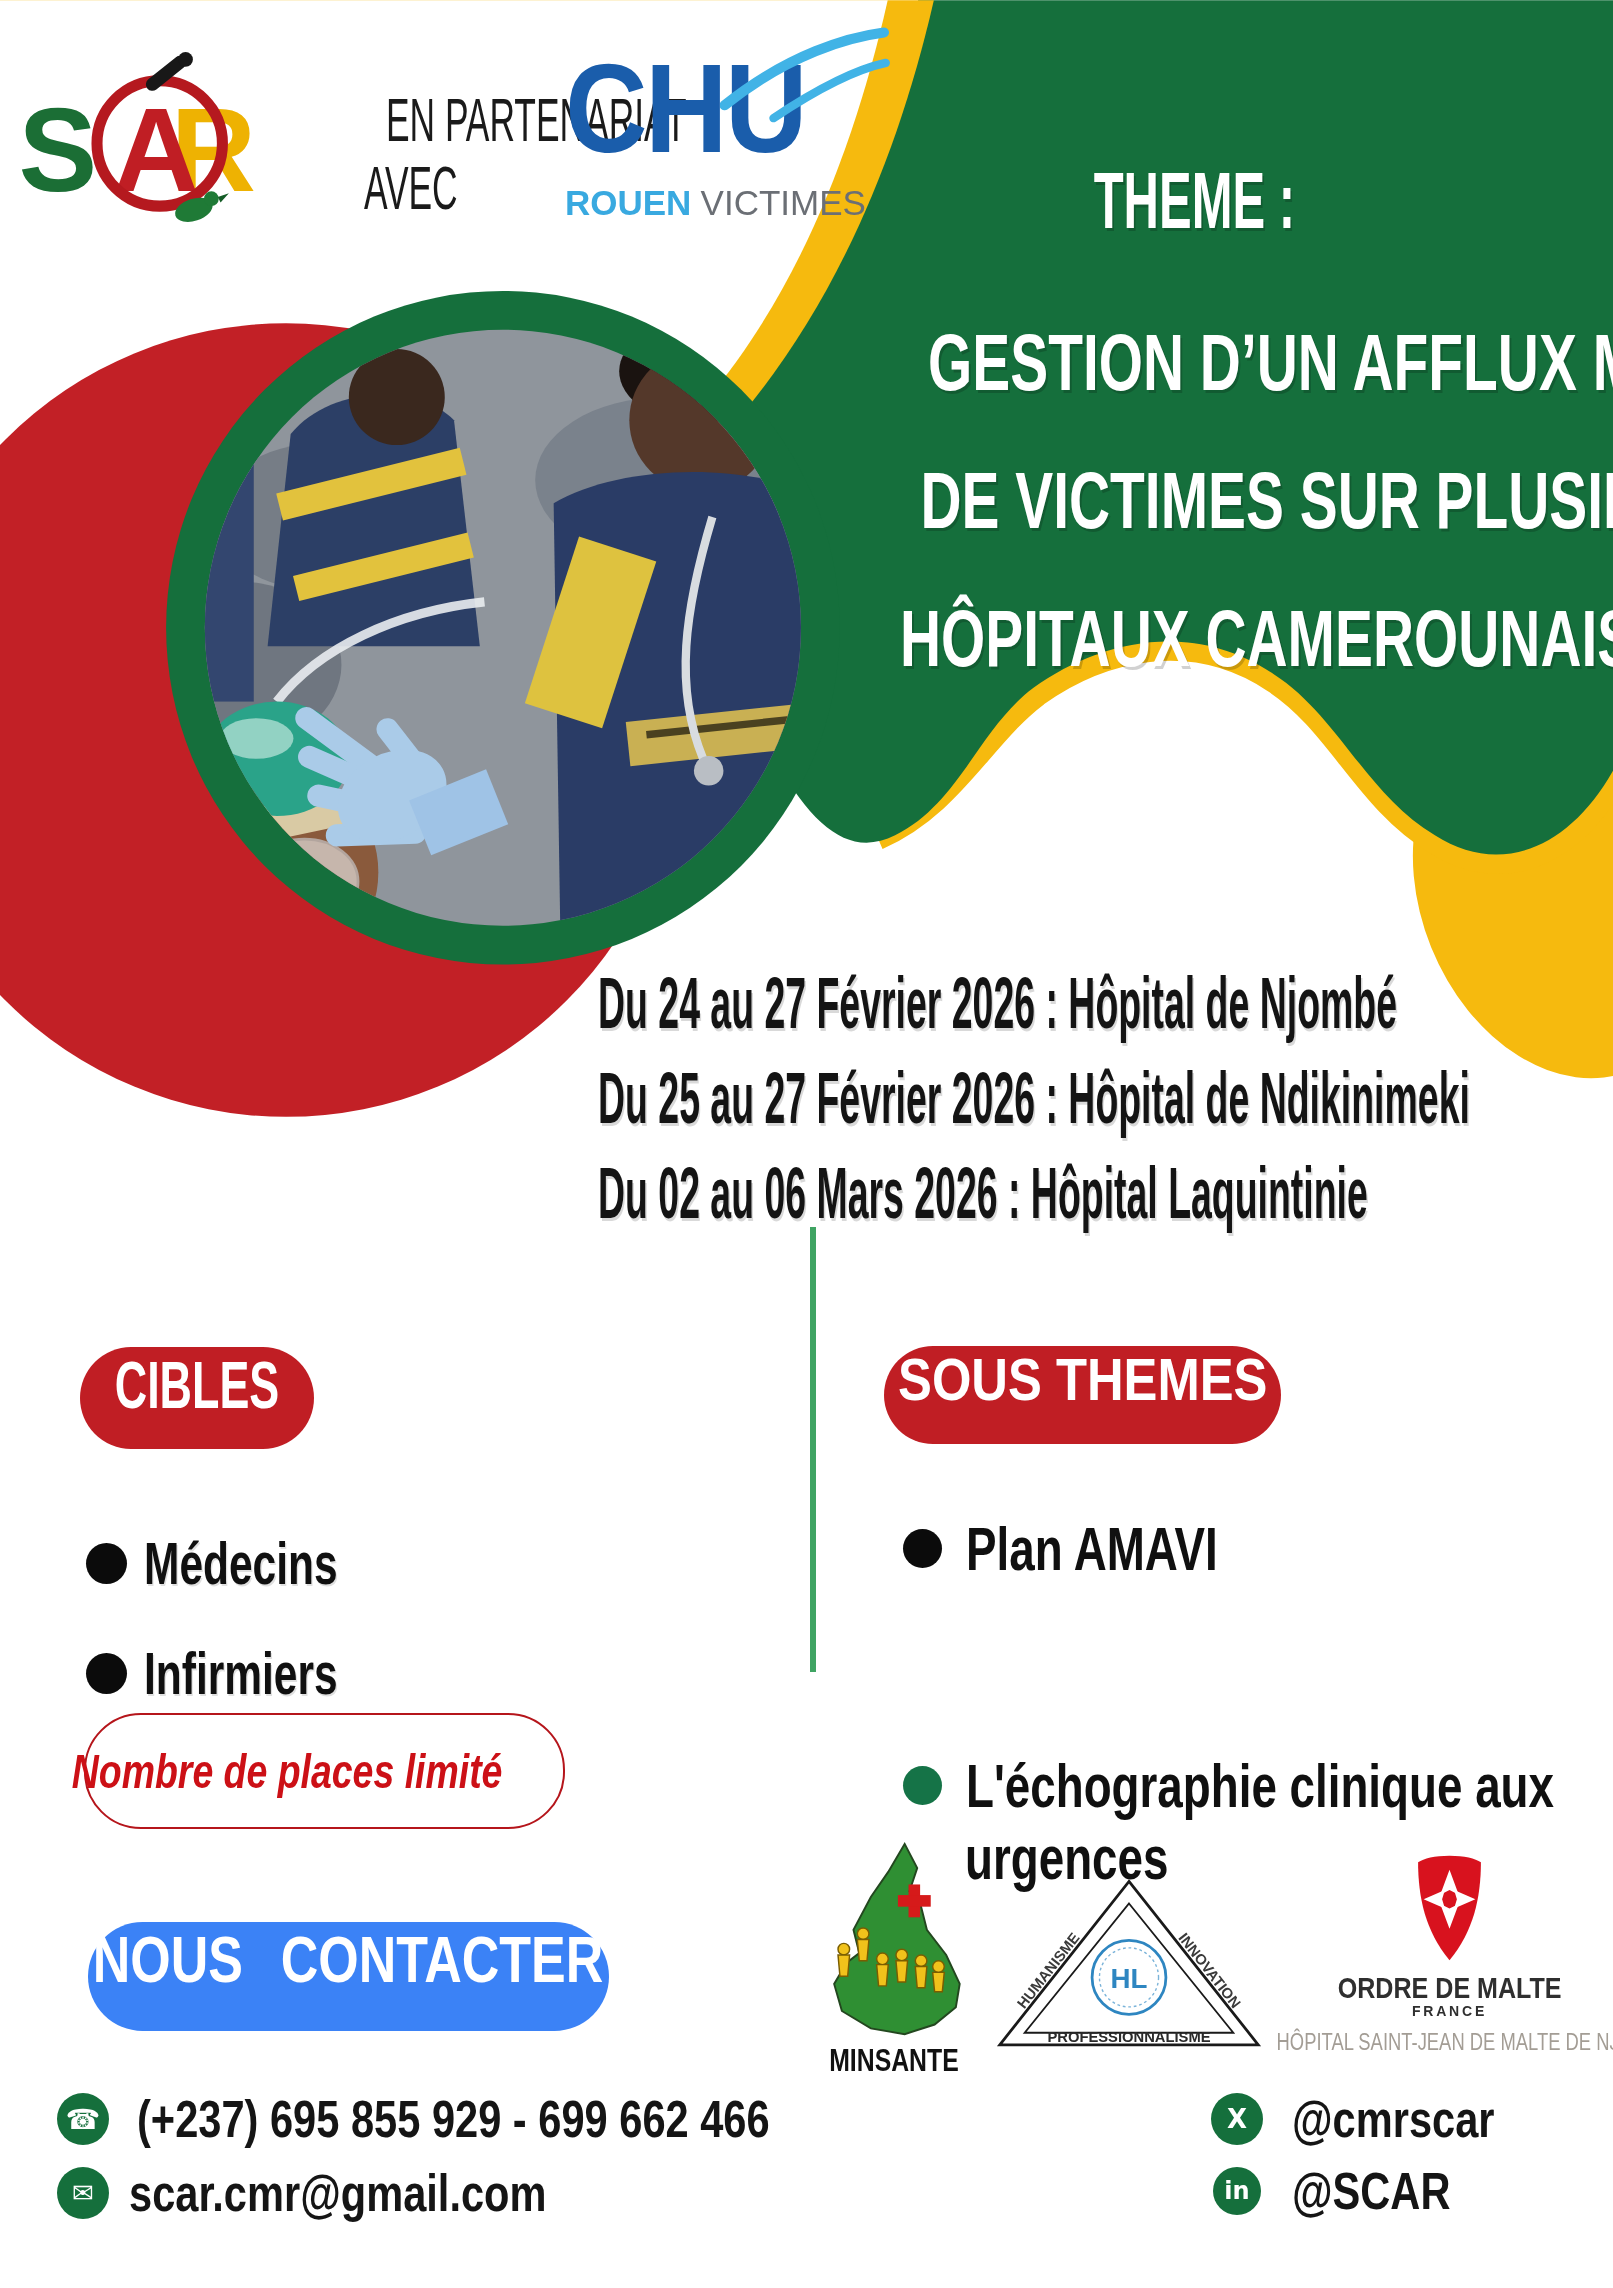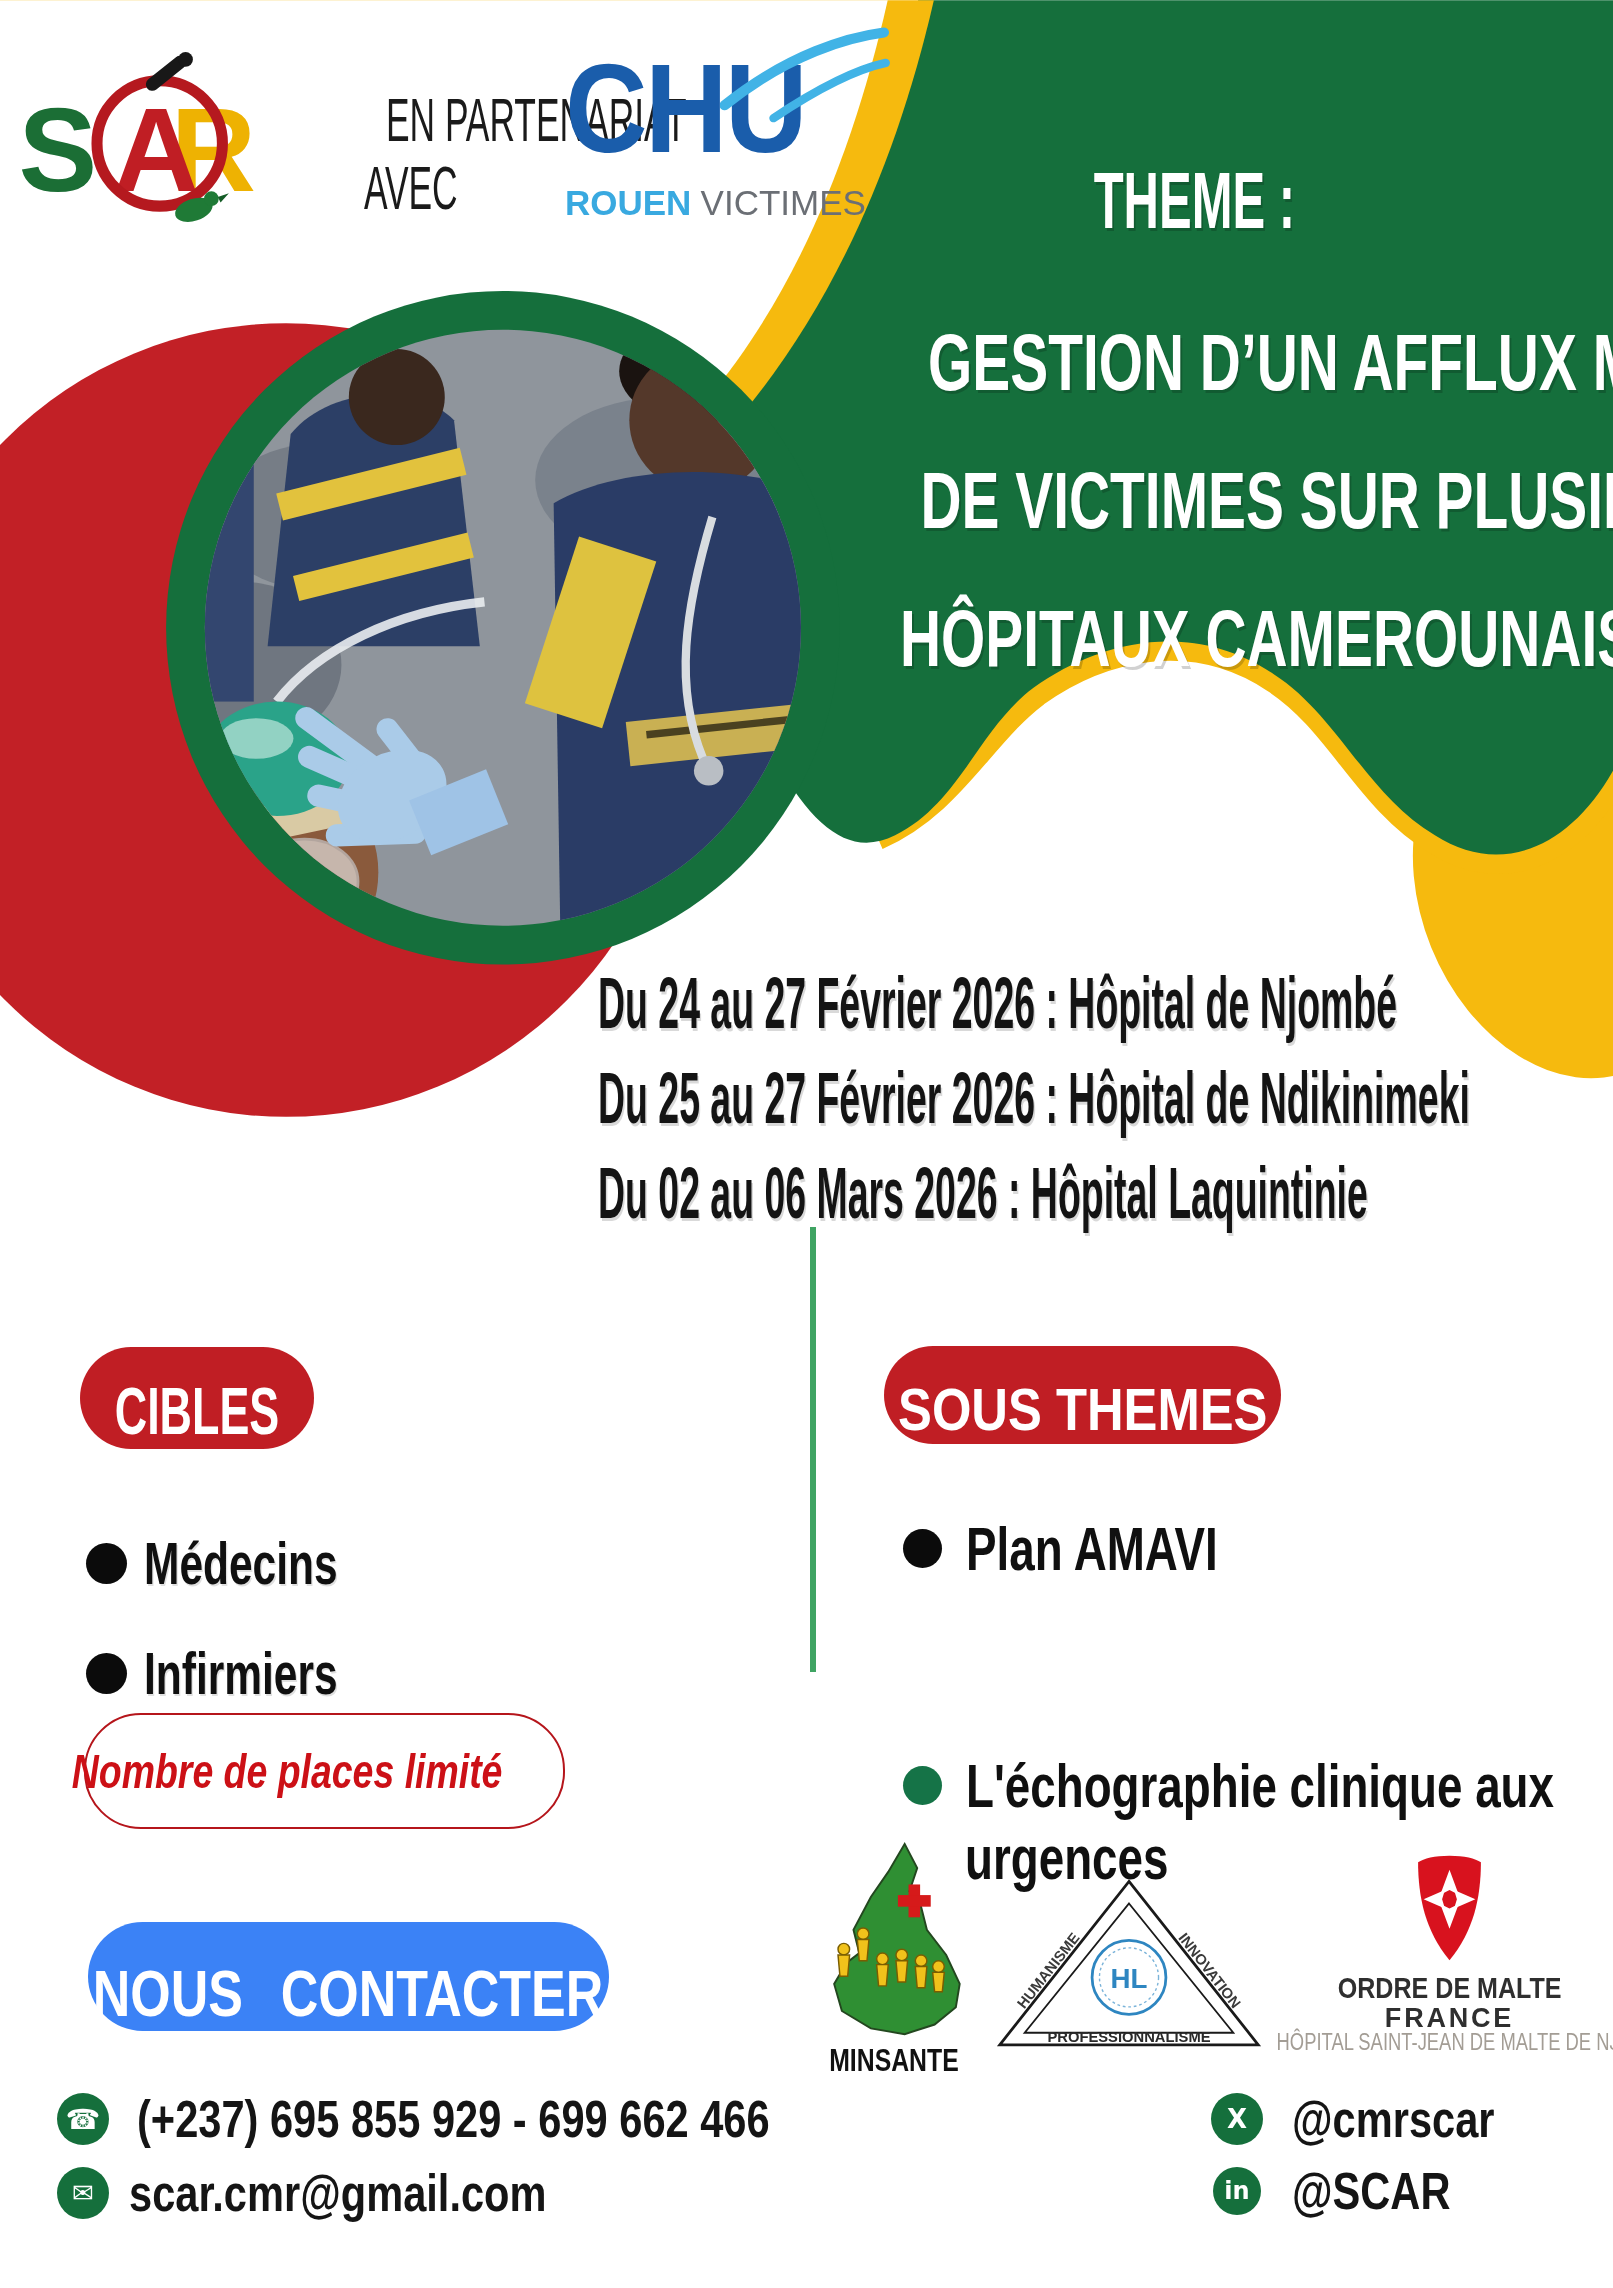--- a/index.html
+++ b/index.html
@@ -7,35 +7,35 @@
           font-family:"Liberation Sans",sans-serif;}
   .abs{position:absolute;}
   .cond{display:inline-block;white-space:pre;}
   .ctr{text-align:center;}
   .white{color:#ffffff;}
   .shadow{text-shadow:2.8px 2.8px 0 rgba(0,0,0,.18);}
   .theme-label{font-size:79px;font-weight:900;transform:scaleX(.62);transform-origin:center;}
   .title-line{font-size:79px;font-weight:900;transform:scaleX(.72);transform-origin:center;}
   .date-line{font-size:72px;font-weight:900;color:#141414;transform:scaleX(.52);transform-origin:left center;
              text-shadow:2.8px 2.8px 0 rgba(0,0,0,.15);}
-  .pill{border-radius:55px;display:flex;align-items:flex-end;justify-content:center;}
+  .pill{border-radius:55px;display:flex;align-items:flex-start;justify-content:center;}
   .pill-red{background:#c01e24;}
   .pill-green{background:#3b82f6;}
   .pill-cibles-text{font-size:66px;font-weight:900;color:#fff;transform:scaleX(.68);}
   .pill-sous-text{font-size:59px;font-weight:900;color:#fff;transform:scaleX(.86);}
   .pill-contact-text{font-size:65px;font-weight:900;color:#fff;transform:scaleX(.8);word-spacing:5.5px;}
   .bullet-dot{border-radius:50%;background:#0b0b0b;}
   .li-left{font-size:59px;font-weight:700;color:#101010;transform:scaleX(.72);transform-origin:left center;
            text-shadow:1.8px 1.8px 0 rgba(0,0,0,.12);}
   .li-right{font-size:61px;font-weight:700;color:#101010;transform:scaleX(.75);transform-origin:left center;}
   .note-box{border:2.8px solid #b5151b;border-radius:57px;display:flex;align-items:center;justify-content:flex-end;}
   .note-text{font-size:48px;font-weight:700;font-style:italic;color:#cc1016;transform:scaleX(.78);}
   .partner-label{font-size:31px;font-weight:900;color:#111;transform:scaleX(.8);}
   .malte-name{font-size:29.5px;font-weight:900;color:#2f2f2f;transform:scaleX(.85);}
-  .malte-country{font-size:27px;font-weight:900;color:#2f2f2f;letter-spacing:2.8px;}
+  .malte-country{font-size:14px;font-weight:900;color:#2f2f2f;letter-spacing:2.8px;}
   .malte-hospital{font-size:23px;font-weight:500;color:#a39d95;transform:scaleX(.8);}
   .cicon{border-radius:50%;background:#156f3c;color:#fff;display:flex;align-items:center;justify-content:center;
          font-family:"DejaVu Sans","Liberation Sans",sans-serif;}
   .contact-text{font-size:52px;font-weight:700;color:#151515;transform:scaleX(.8);transform-origin:left center;}
   .row{display:flex;align-items:center;}
   .scar-sub{font-size:25px;font-weight:900;color:#0d0d0d;line-height:29px;transform:scaleX(.8);transform-origin:center;}
   .partn{font-size:61px;font-weight:400;color:#1a1a1a;line-height:68px;transform:scaleX(.58);transform-origin:center;}
   .chu-word{font-size:127px;font-weight:900;color:#1a5dab;letter-spacing:-2.8px;transform:scaleX(.9);transform-origin:left center;}
   .chu-city{font-size:35px;font-weight:900;color:#39a9e0;}
   .chu-region{font-size:35px;font-weight:400;color:#6b6f75;margin-left:9.2px;}

